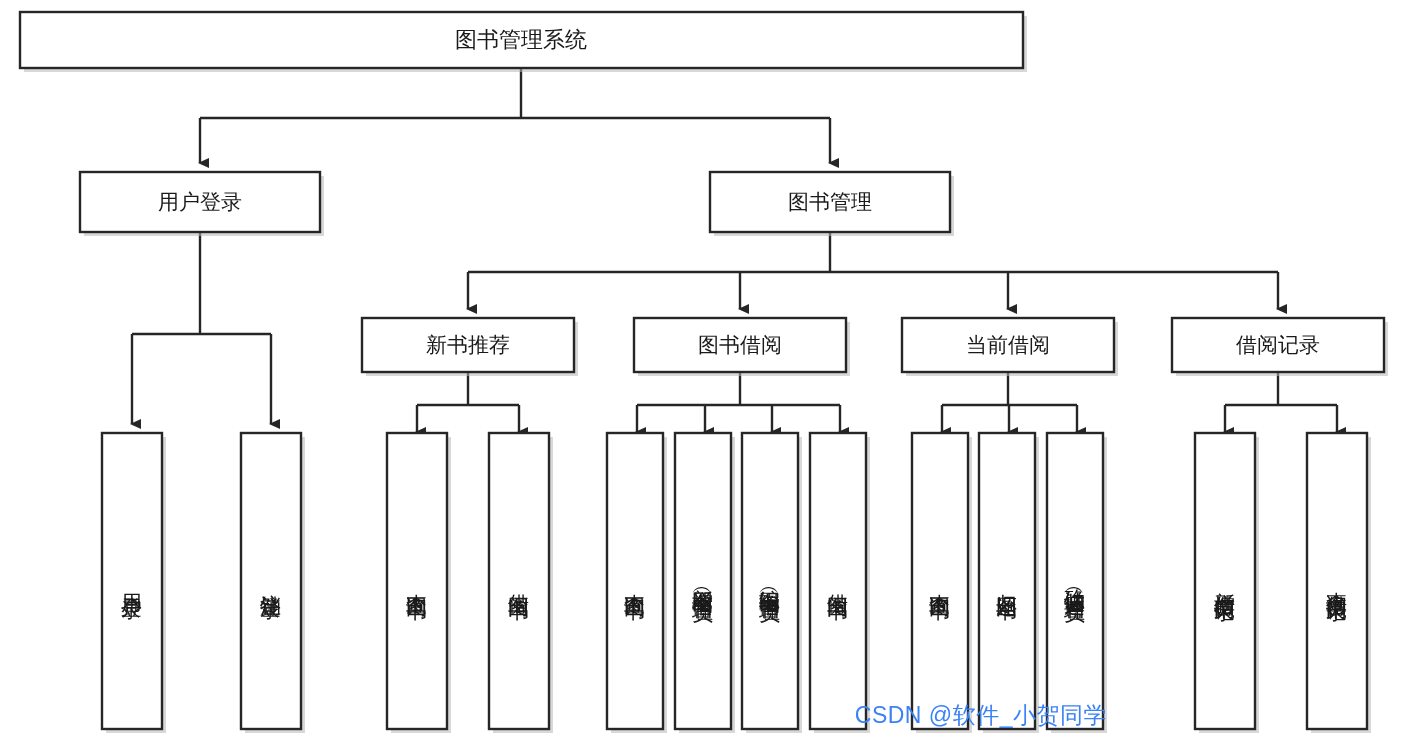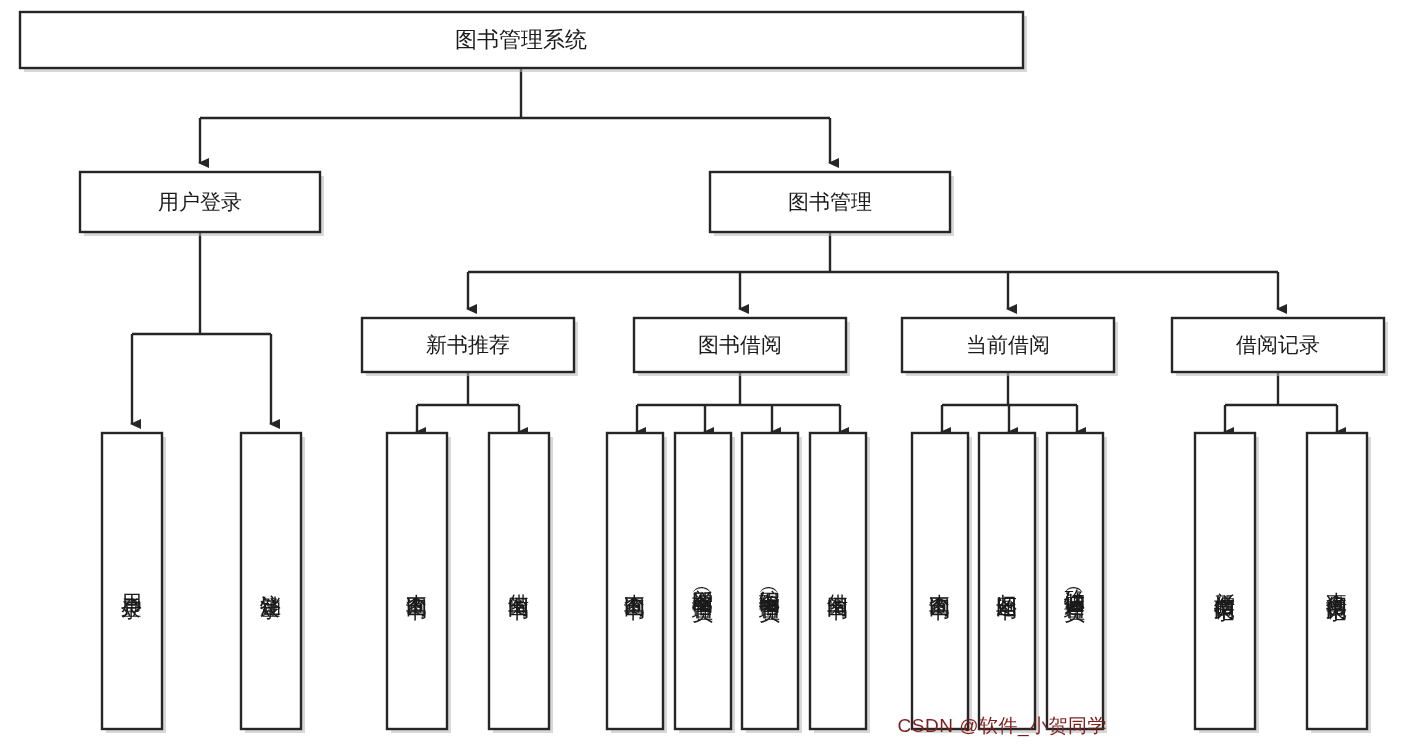--- a/index.html
+++ b/index.html
@@ -53,24 +53,24 @@
     color:#1a1a1a;
     white-space:nowrap;
     display:flex;
     align-items:center;
     justify-content:center;
     user-select:none;
   }
   .watermark{
     position:absolute;
     right:8px;
-    bottom:8px;
-    font-family:"Liberation Sans","DejaVu Sans",sans-serif;
-    font-size:19px;
-    color:#7f1d1d;
+    bottom:16px;
+    font-family:"Liberation Sans","DejaVu Sans",sans-serif;
+    font-size:23px;
+    color:#3b82f6;
     letter-spacing:.5px;
     white-space:nowrap;
   }
 </style>
 </head>
 <body>
 
 <div id="diagram-root">
 
   <svg id="diagram" viewBox="0 0 1405 747">

